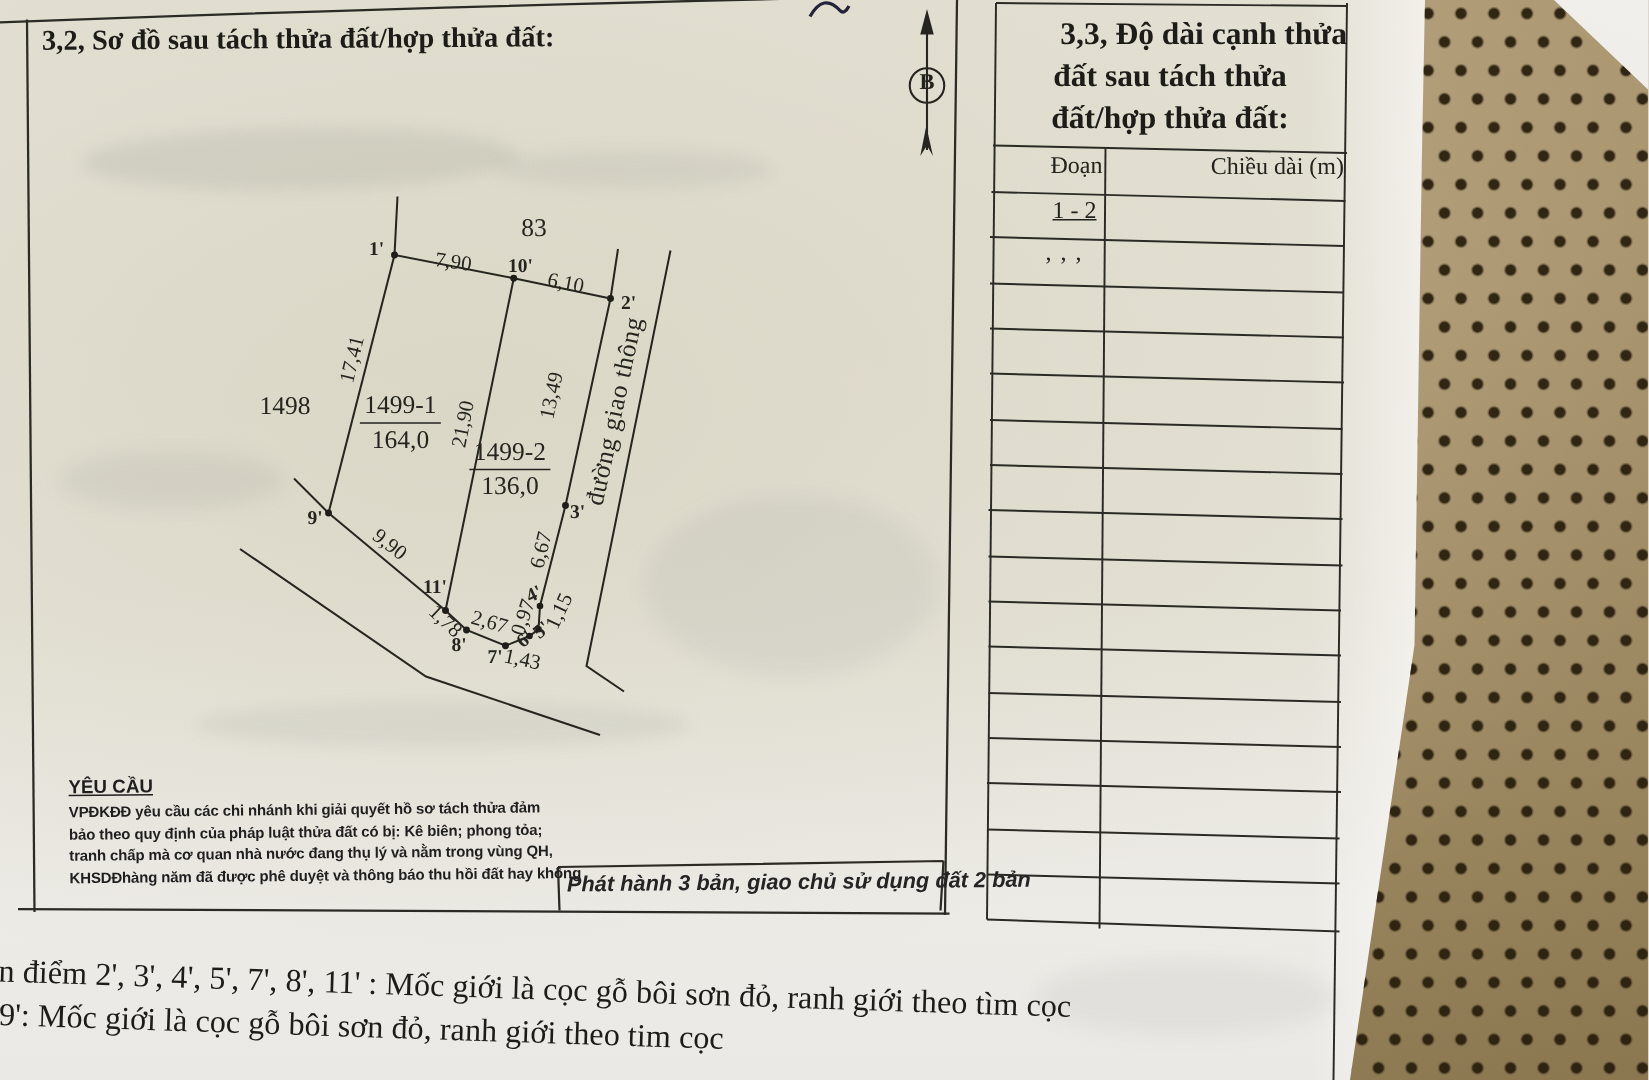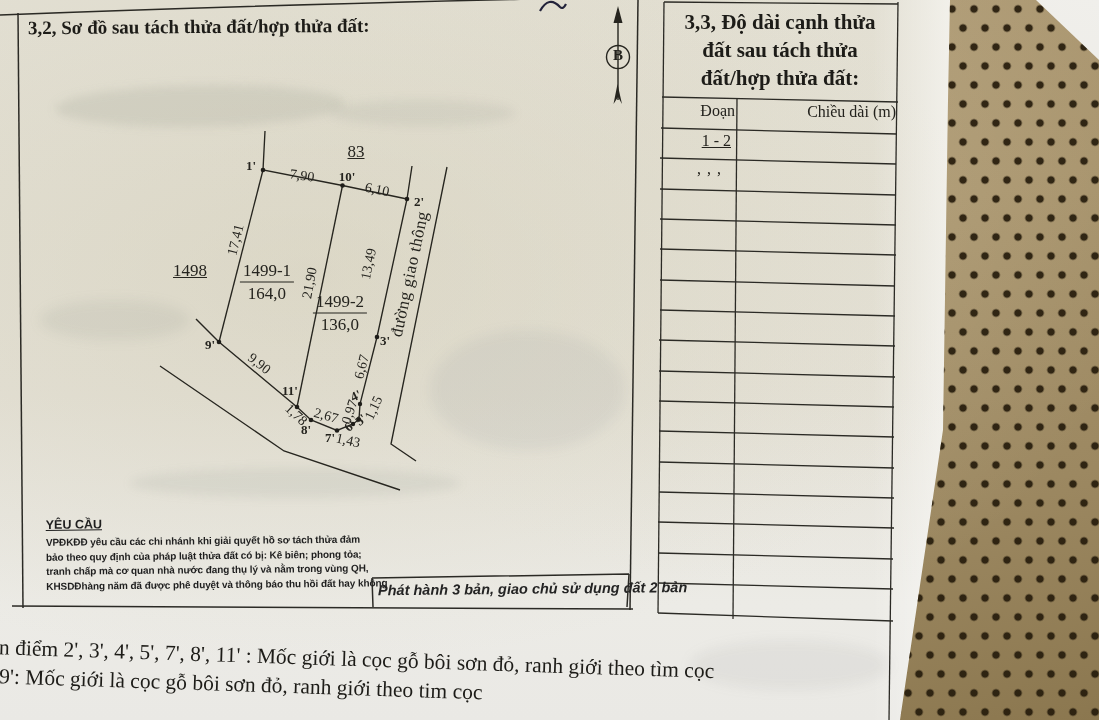--- a/index.html
+++ b/index.html
@@ -37,21 +37,21 @@
     clip-path:polygon(1036px 0,1099px 0,1099px 60px);
     background:linear-gradient(205deg,#f0efeb,#d8d4c9);
   }
   
   svg.overlay{position:absolute;left:0;top:0;}
   
   .lbl{position:absolute;color:#25241f;white-space:nowrap;transform:translate(-50%,-50%);}
   .pt{font-size:13px;font-weight:bold;}
   .meas{font-size:14px;}
   .big-parcel{font-size:17px;}
-  .und{text-decoration:underline;}
+  .und{}
   
   .sec-title{
     position:absolute;left:28px;top:16px;font-size:19px;font-weight:bold;color:#1d1c18;
     white-space:nowrap;transform:rotate(-0.4deg);
   }
   .t33-line{position:absolute;width:236px;left:662px;text-align:center;
     font-size:21px;font-weight:bold;color:#1d1c18;}
   .cell{position:absolute;font-size:16px;color:#23221d;text-align:right;}
   
   .fraction{position:absolute;text-align:center;color:#25241f;transform:translate(-50%,-50%);}
@@ -205,21 +205,21 @@
 
 <div class="req">
   <div class="req-h">YÊU CẦU</div>
   <div class="req-l">VPĐKĐĐ yêu cầu các chi nhánh khi giải quyết hồ sơ tách thửa đảm</div>
   <div class="req-l">bảo theo quy định của pháp luật thửa đất có bị: Kê biên; phong tỏa;</div>
   <div class="req-l">tranh chấp mà cơ quan nhà nước đang thụ lý và nằm trong vùng QH,</div>
   <div class="req-l">KHSDĐhàng năm đã được phê duyệt và thông báo thu hồi đất hay không</div>
 </div>
 <div class="issue">Phát hành 3 bản, giao chủ sử dụng đất 2 bản</div>
 
-<div class="t33-line" style="top:10px;">3,3, Độ dài cạnh thửa</div>
+<div class="t33-line" style="top:10px;text-align:right;">3,3, Độ dài cạnh thửa</div>
 <div class="t33-line" style="top:38px;">đất sau tách thửa</div>
 <div class="t33-line" style="top:66px;">đất/hợp thửa đất:</div>
 <div class="cell" style="left:663px;top:102px;width:72px;">Đoạn</div>
 <div class="cell" style="left:738px;top:103px;width:158px;">Chiều dài (m)</div>
 <div class="cell" style="left:665px;top:132px;width:66px;text-decoration:underline;">1 - 2</div>
 <div class="cell" style="left:662px;top:160px;width:60px;letter-spacing:1px;">, , ,</div>
 
 <div class="footer">
   <div>ến điểm 2', 3', 4', 5', 7', 8', 11' : Mốc giới là cọc gỗ bôi sơn đỏ, ranh giới theo tìm cọc</div>
   <div>, 9': Mốc giới là cọc gỗ bôi sơn đỏ, ranh giới theo tim cọc</div>

